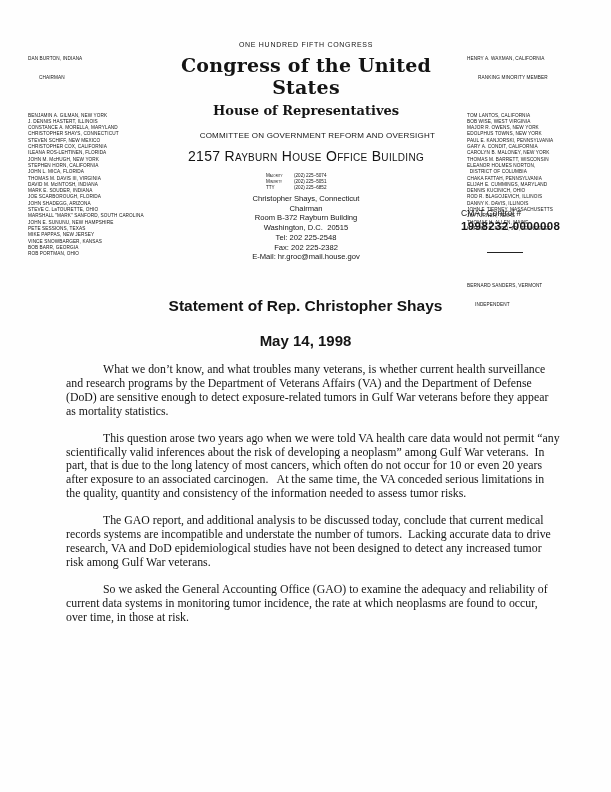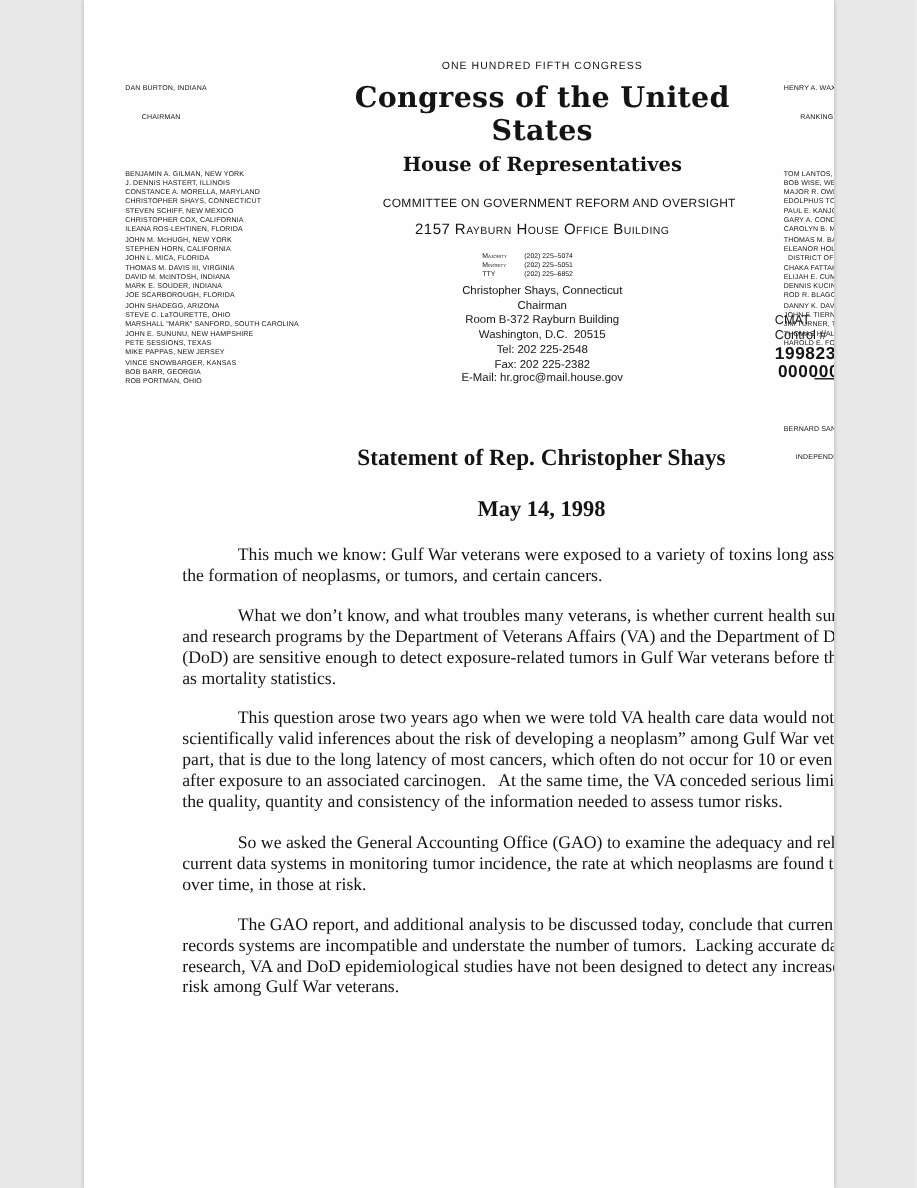--- a/index.html
+++ b/index.html
@@ -1,17 +1,17 @@
 <!DOCTYPE html>
 <html><head>
 <meta charset="utf-8">
 <style>
   html,body{margin:0;padding:0;background:#e8e8e8;}
   .page{
-    position:relative;width:500px;height:792px;margin:0 auto;
+    position:relative;width:611px;height:792px;margin:0 auto;
     background:#fefefe;color:#141414;overflow:hidden;
     font-family:"Liberation Sans",sans-serif;
     box-shadow:0 0 3px rgba(0,0,0,.25);
   }
   
   .members{position:absolute;font-size:4.7px;line-height:6.3px;letter-spacing:.1px;white-space:pre;}
   .col-left{top:31px;left:28px;width:165px;}
   .col-right{top:31px;left:467px;width:140px;}
   .member-head{margin-bottom:6px;}
   .member-head .head-title{padding-left:11px;}
@@ -19,34 +19,34 @@
   
   .sanders-rule{width:36px;border:none;border-top:1.5px solid #222;margin:7px 0 5px 20px;}
   .indep{white-space:pre;}
   .indep .head-title{padding-left:8px;}
   
   .center-block{position:absolute;top:41px;left:177px;width:258px;text-align:center;}
   .session{font-size:7px;letter-spacing:.7px;}
   .congress{font-family:"DejaVu Serif",serif;font-weight:bold;font-size:19px;margin-top:6px;letter-spacing:.2px;}
   .house{font-family:"DejaVu Serif",serif;font-weight:bold;font-size:13px;margin-top:5px;}
   .committee{font-size:8px;margin-top:13px;letter-spacing:.2px;text-align:right;}
-  .addr1{font-variant:small-caps;font-size:10px;margin-top:8px;letter-spacing:.3px;}
+  .addr1{font-variant:small-caps;font-size:14px;margin-top:8px;letter-spacing:.3px;}
   .addr2{font-variant:small-caps;font-size:10.5px;margin-top:6px;letter-spacing:.3px;}
   .phones{margin:9px auto 0;width:80px;font-size:4.6px;line-height:6px;text-align:left;}
   .phones .row{display:flex;}
   .phones .lbl{width:28px;font-variant:small-caps;}
   .subc-title{font-weight:bold;font-size:8.8px;margin-top:12px;letter-spacing:.2px;}
   .subc-lines{font-size:7.6px;line-height:9.7px;margin-top:3px;white-space:pre-line;}
   
   .cmat{position:absolute;left:461px;top:208px;text-align:left;}
   .cmat-label{font-weight:normal;font-size:8.5px;}
   .cmat-number{font-weight:bold;font-size:11.5px;letter-spacing:.4px;margin-top:2px;text-align:center;}
   
   .stmt-head{position:absolute;top:297px;left:0;width:611px;text-align:center;
-    font-family:Liberation Serif, serif;font-weight:bold;}
+    font-family:Liberation Sans, sans-serif;font-weight:bold;}
   .stmt-title{font-size:15.5px;}
   .stmt-date{font-size:15px;margin-top:17px;}
   .body-text{position:absolute;top:363px;left:66px;width:494px;
     font-family:"Liberation Serif",serif;font-size:11.8px;line-height:13.9px;}
   .para{text-indent:37px;margin:0 0 13px 0;}
 </style>
 </head>
 <body>
 
 <div class="page">
@@ -107,20 +107,19 @@
     <div class="cmat-label">CMAT Control #</div>
     <div class="cmat-number">1998232-0000008</div>
   </div>
 
   <div class="stmt-head">
     <div class="stmt-title">Statement of Rep. Christopher Shays</div>
     <div class="stmt-date">May 14, 1998</div>
   </div>
 
   <div class="body-text">
-      <div class="para">This much we know: Gulf War veterans were exposed to a variety of toxins long associated with the formation of neoplasms, or tumors, and certain cancers.</div>
       <div class="para">What we don’t know, and what troubles many veterans, is whether current health surveillance and research programs by the Department of Veterans Affairs (VA) and the Department of Defense (DoD) are sensitive enough to detect exposure-related tumors in Gulf War veterans before they appear as mortality statistics.</div>
       <div class="para">This question arose two years ago when we were told VA health care data would not permit “any scientifically valid inferences about the risk of developing a neoplasm” among Gulf War veterans.&nbsp; In part, that is due to the long latency of most cancers, which often do not occur for 10 or even 20 years after exposure to an associated carcinogen.&nbsp;&nbsp; At the same time, the VA conceded serious limitations in the quality, quantity and consistency of the information needed to assess tumor risks.</div>
+      <div class="para">The GAO report, and additional analysis to be discussed today, conclude that current medical records systems are incompatible and understate the number of tumors.&nbsp; Lacking accurate data to drive research, VA and DoD epidemiological studies have not been designed to detect any increased tumor risk among Gulf War veterans.</div>
       <div class="para">So we asked the General Accounting Office (GAO) to examine the adequacy and reliability of current data systems in monitoring tumor incidence, the rate at which neoplasms are found to occur, over time, in those at risk.</div>
-      <div class="para">The GAO report, and additional analysis to be discussed today, conclude that current medical records systems are incompatible and understate the number of tumors.&nbsp; Lacking accurate data to drive research, VA and DoD epidemiological studies have not been designed to detect any increased tumor risk among Gulf War veterans.</div>
     </div>
 
 </div>
 
 </body></html>

